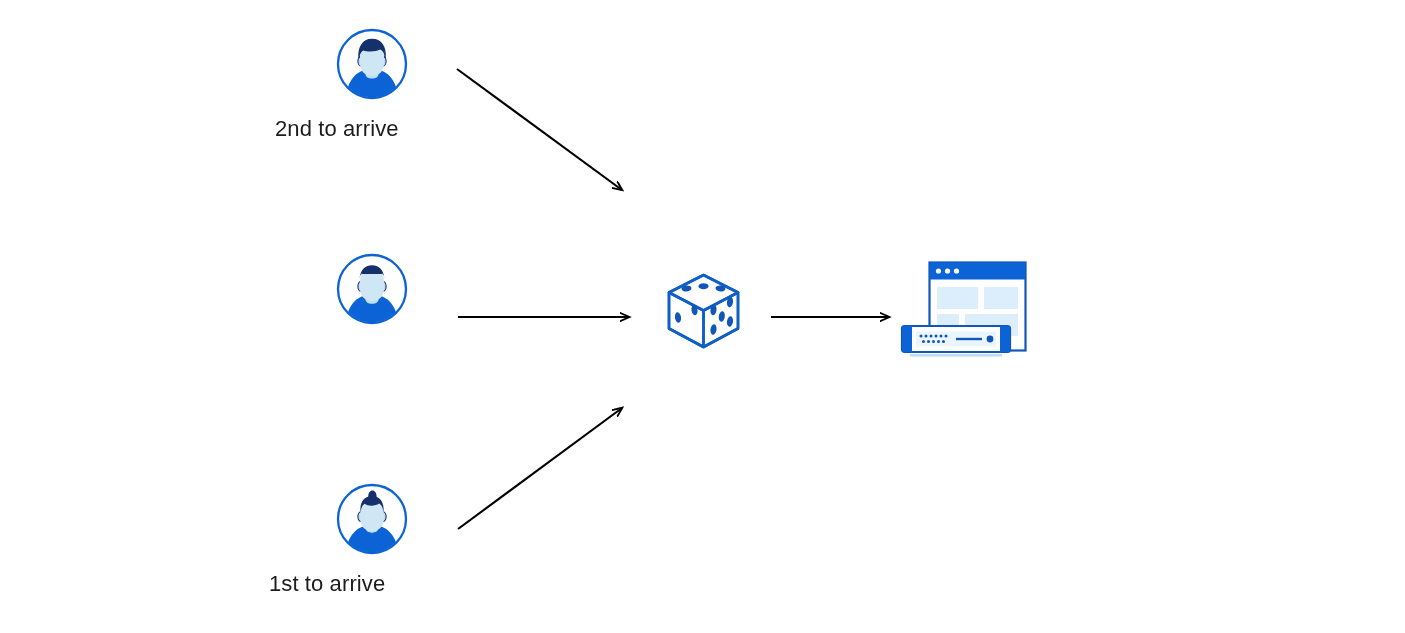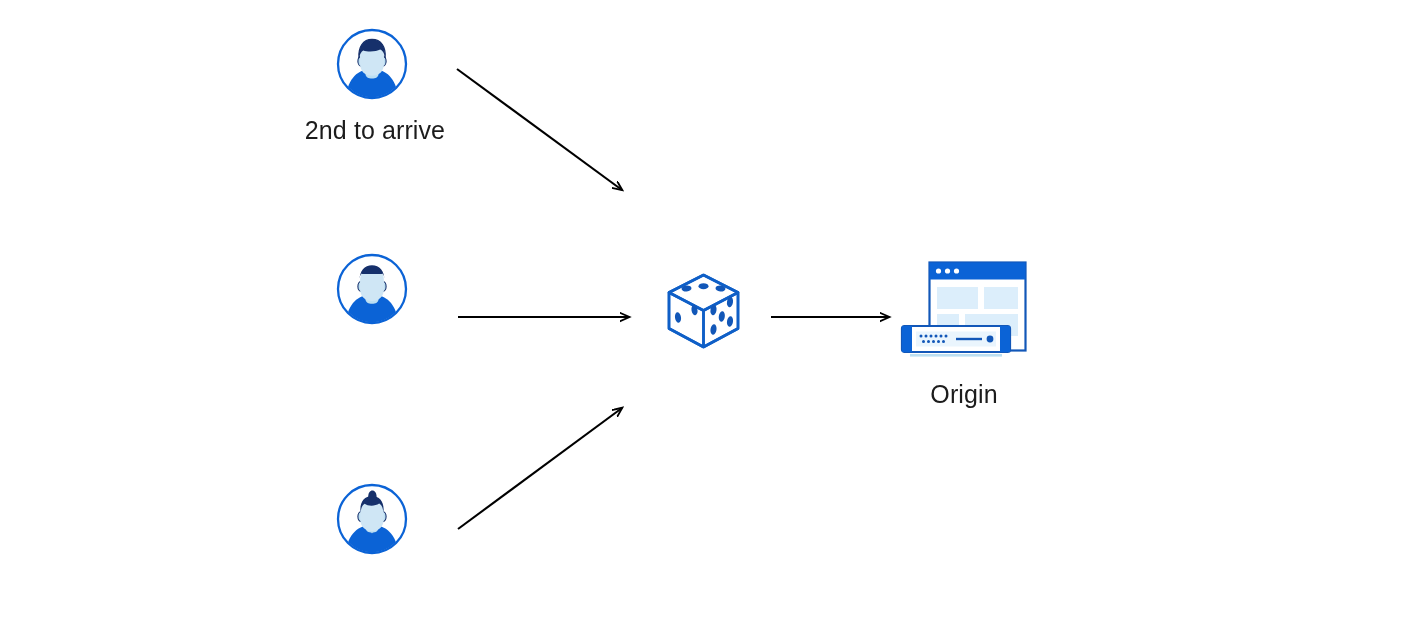--- a/index.html
+++ b/index.html
@@ -18,23 +18,23 @@
     position: absolute;
     inset: 0;
     width: 1405px;
     height: 633px;
   }
   .node {
     position: absolute;
   }
   .caption {
     position: absolute;
-    text-align: center;
+    text-align: left;
     font-family: "Liberation Sans", sans-serif;
-    font-size: 25px;
+    font-size: 22px;
     color: #1c1c1c;
     white-space: nowrap;
     letter-spacing: 0.1px;
   }
   .arrow-layer {
     position: absolute;
     left: 0;
     top: 0;
     width: 1405px;
     height: 633px;
@@ -117,20 +117,21 @@
         <path d="M30.4 40.5 L36 50.5 L41.6 40.5 C40.1 42.0 38.2 42.8 36 42.8 C33.8 42.8 31.9 42.0 30.4 40.5 Z" fill="#cfe6f5"></path>
         <path d="M29.6 36.2 L42.4 36.2 L42.4 45.0 C42.4 48.0 39.6 49.6 36 49.6 C32.4 49.6 29.6 48.0 29.6 45.0 Z" fill="#bcdff2"></path>
         <ellipse cx="25.3" cy="33.6" rx="3.4" ry="5.0" fill="#bcdff2" stroke="#16306b" stroke-width="1.1"></ellipse>
         <ellipse cx="46.7" cy="33.6" rx="3.4" ry="5.0" fill="#bcdff2" stroke="#16306b" stroke-width="1.1"></ellipse>
         <path d="M24.2 29.2 C24.2 19.2 29.4 14.0 36 14.0 C42.6 14.0 47.8 19.2 47.8 29.2 L47.8 36.0 C47.8 43.8 42.5 48.0 36 48.0 C29.5 48.0 24.2 43.8 24.2 36.0 Z" fill="#cfe6f5"></path>
         <path d="M24.6 29.4 C23.4 19.0 28.2 13.0 36 13.0 C43.8 13.0 48.6 19.0 47.4 29.4 C46.9 24.6 45.4 21.8 43.2 20.6 C39.0 23.4 31.8 23.2 28.6 20.8 C26.5 22.0 25.1 24.7 24.6 29.4 Z" fill="#16306b"></path>
         <path d="M32.2 14.0 C32.2 9.8 34.0 7.6 36.4 7.6 C38.8 7.6 40.6 9.8 40.6 14.0 C40.6 17.0 38.8 18.6 36.4 18.6 C34.0 18.6 32.2 17.0 32.2 14.0 Z" fill="#16306b"></path>
       </g>
     </svg>
   </div>
+  <div class="caption" style="left:269px; top:571px; width:200px;">1st to arrive</div>
 
   <div class="node" style="left:662px; top:270px; width:84px; height:84px;">
     <svg width="84" height="84" viewBox="0 0 84 84">
       <g stroke="#0f5fc7" stroke-width="2.6" stroke-linejoin="round" fill="#ffffff">
         <path d="M41.5 5 L76 22.5 L76 58.5 L41.5 77 L7 58.5 L7 22.5 Z"></path>
       </g>
       <g fill="none" stroke="#0f5fc7" stroke-width="2.6" stroke-linejoin="round">
         <path d="M41.5 5 L76 22.5 L41.5 40.5 L7 22.5 Z"></path>
         <path d="M7 22.5 L41.5 40.5 L41.5 77 L7 58.5 Z"></path>
         <path d="M41.5 40.5 L76 22.5 L76 58.5 L41.5 77 Z"></path>
@@ -189,15 +190,14 @@
           <circle cx="37.5" cy="85.5" r="1.5"></circle>
             <circle cx="42.5" cy="85.5" r="1.5"></circle>
           <circle cx="47.5" cy="85.5" r="1.5"></circle>
         </g>
         <line x1="60" y1="83" x2="86" y2="83" stroke="#1257b8" stroke-width="2.4"></line>
         <circle cx="94" cy="83" r="3.4" fill="#1257b8"></circle>
         <rect x="14" y="98" width="92" height="2.6" fill="#bcdff2"></rect>
       </g>
     </svg>
   </div>
-  <div class="caption" style="left:864px; top:380px; width:200px;">Origin</div>
 
 </div>
 
 </body></html>

